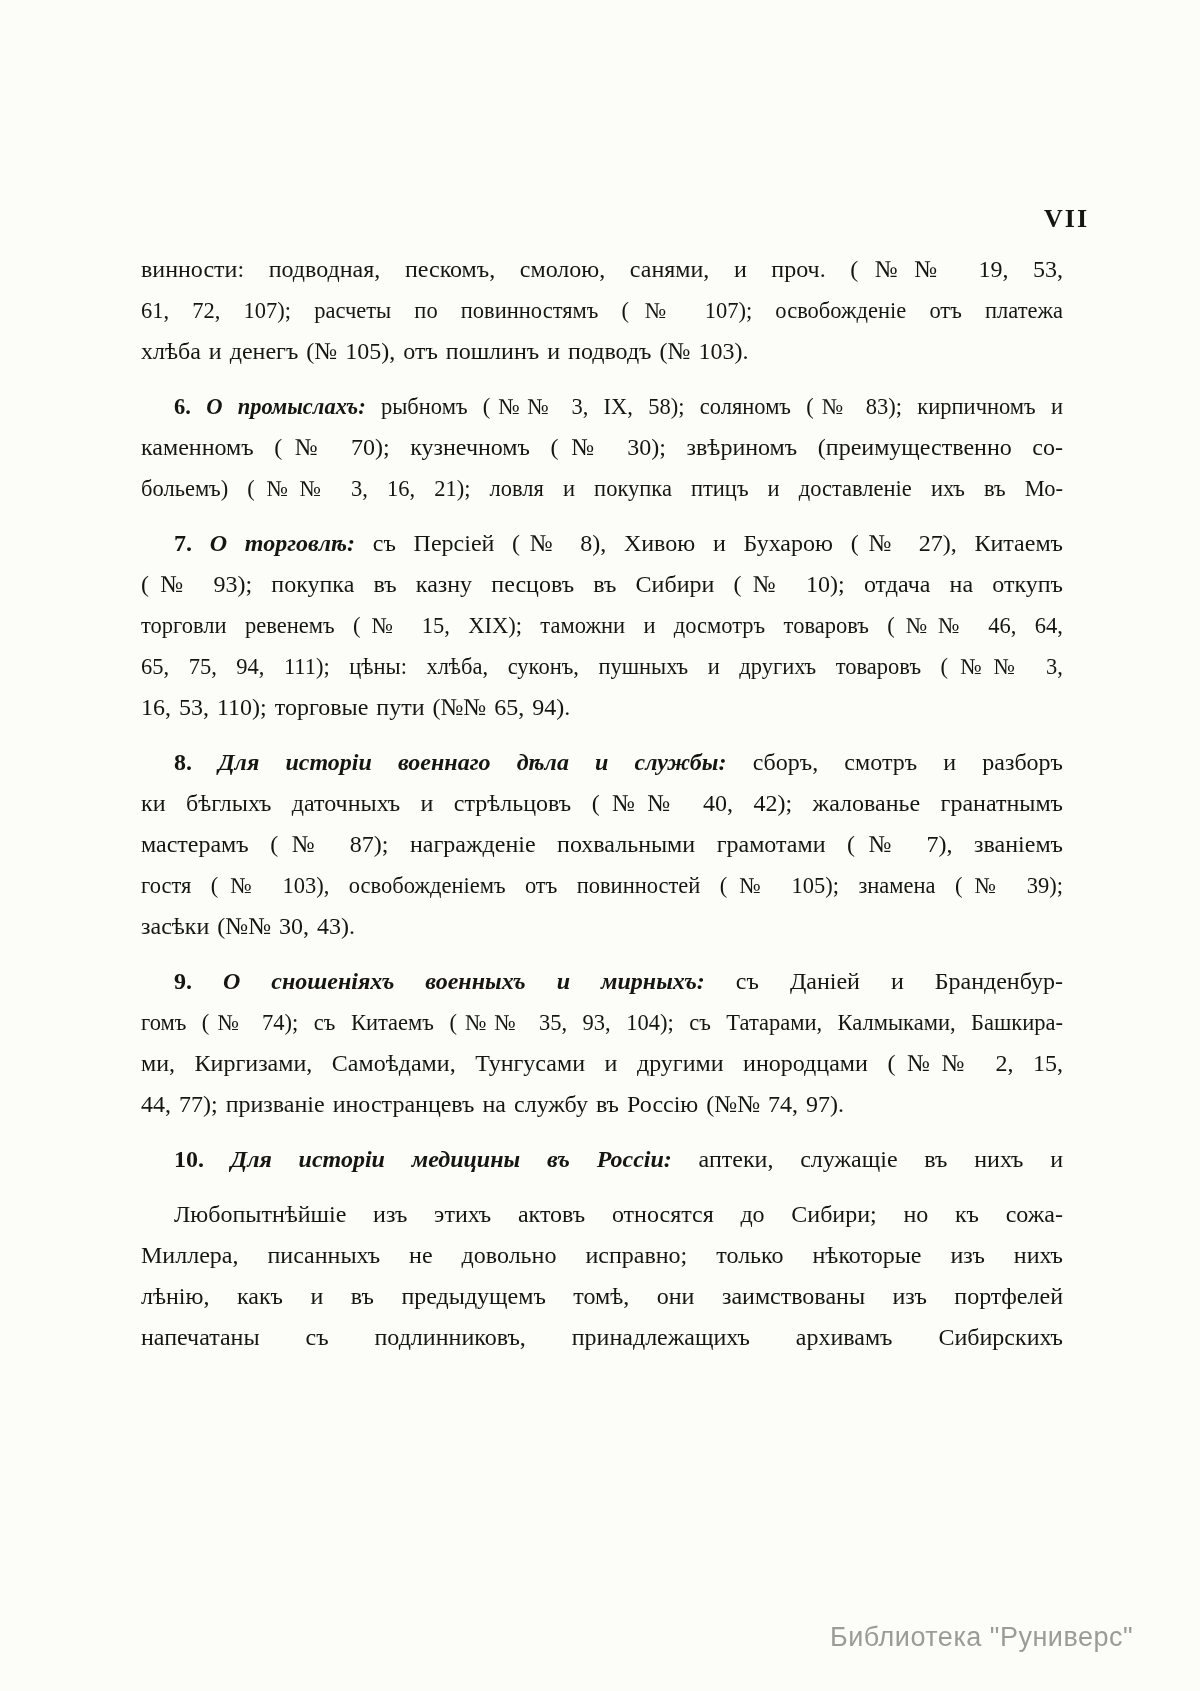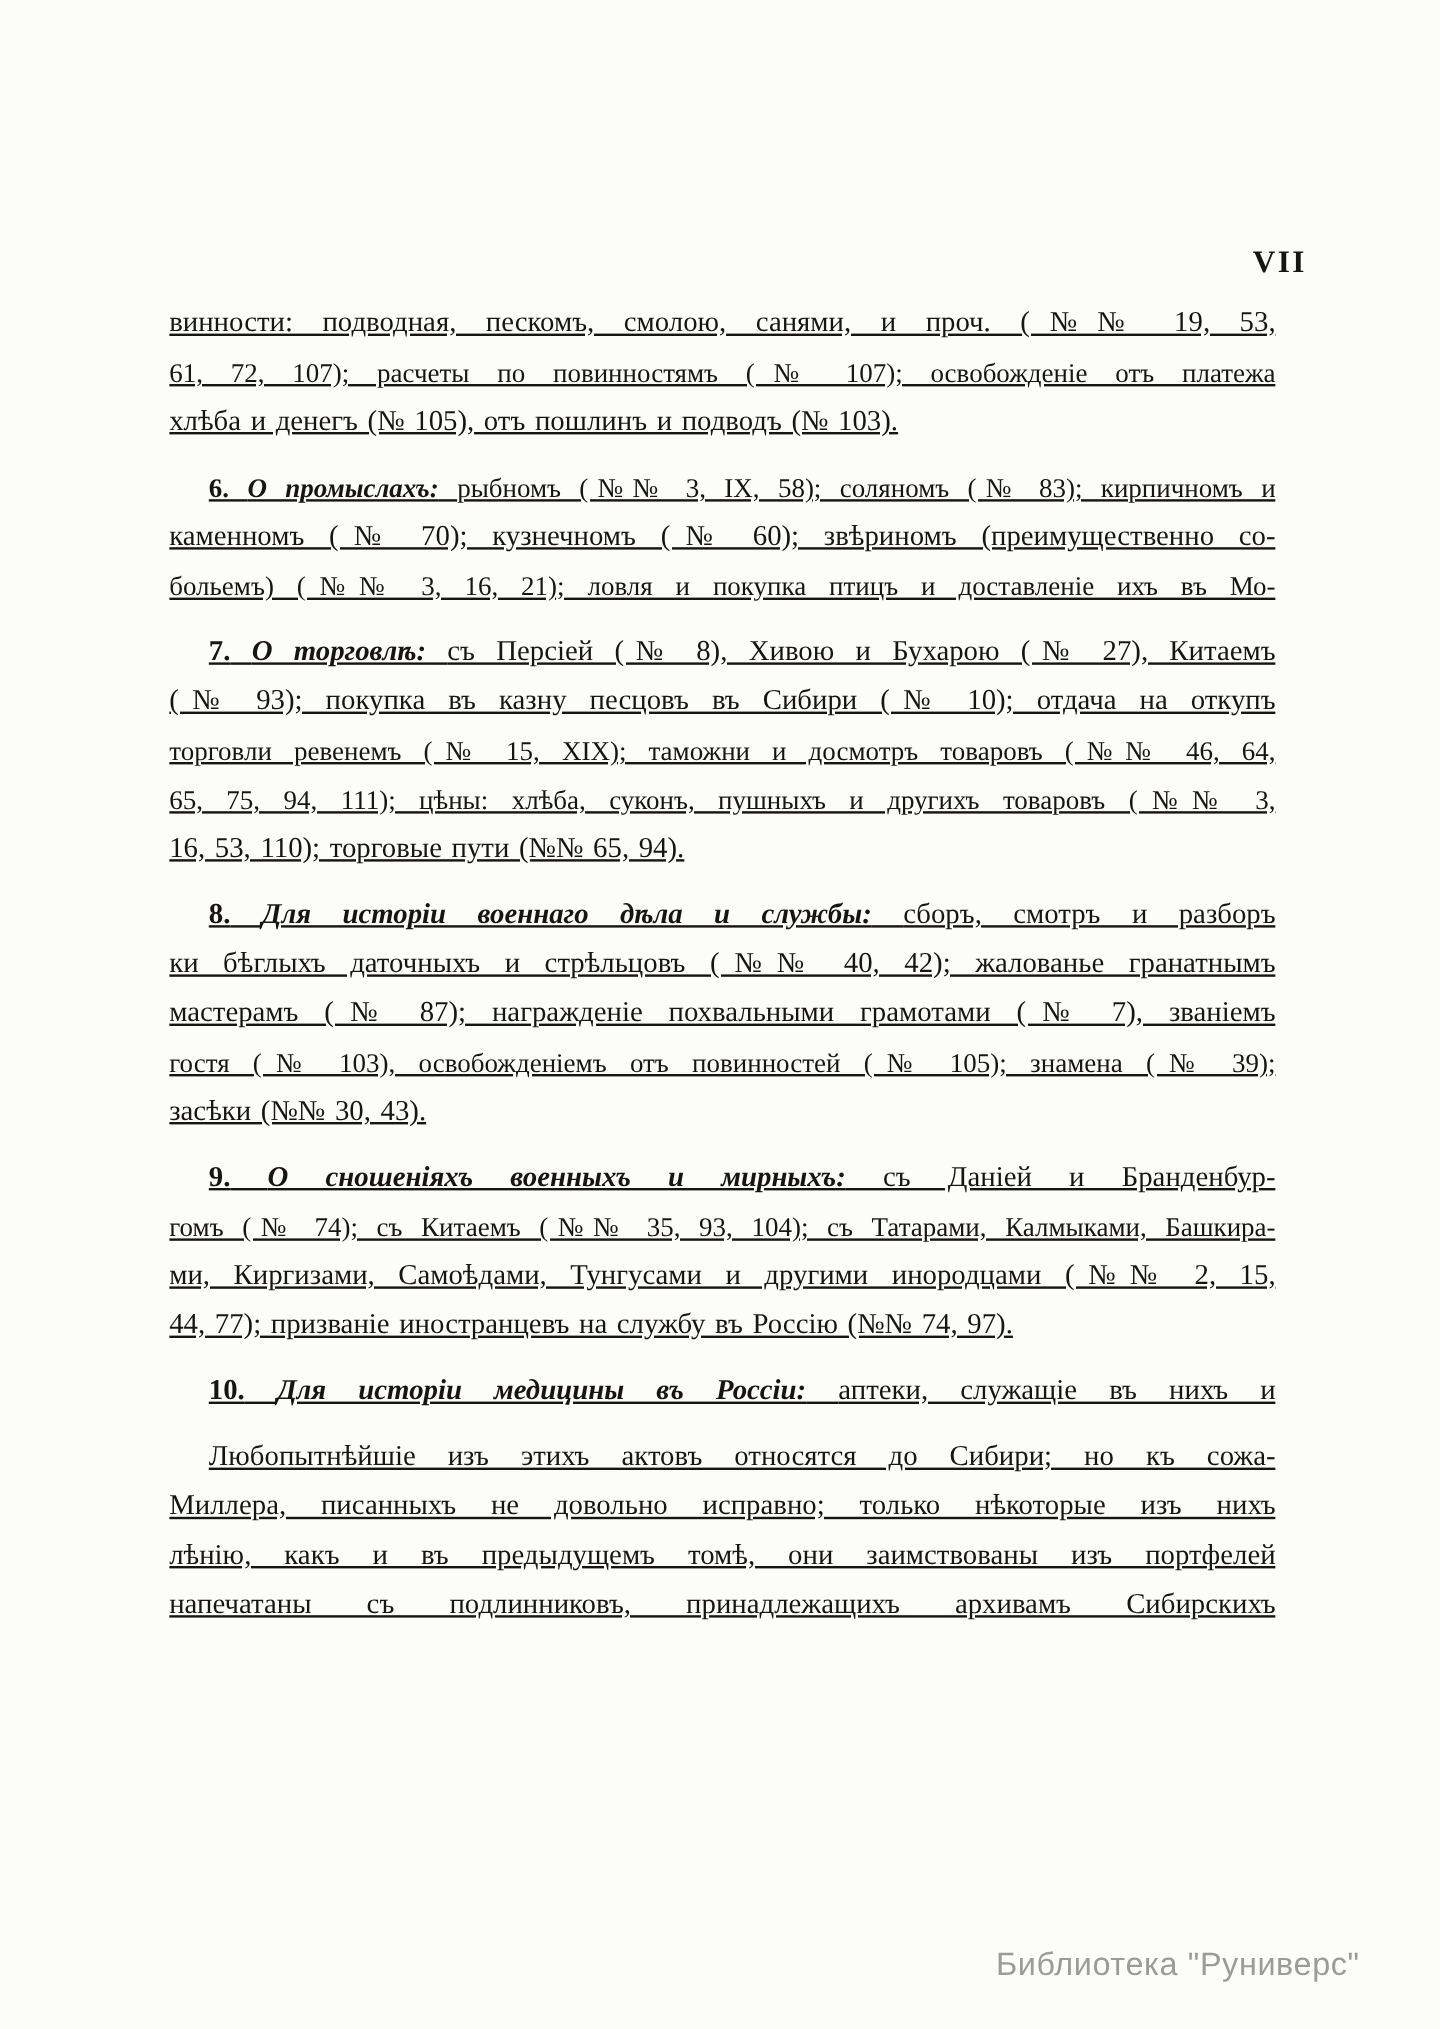--- a/index.html
+++ b/index.html
@@ -13,21 +13,21 @@
   }
   .page-number{
     position:absolute;
     top:204px;left:1044px;
     font-size:26px;font-weight:bold;letter-spacing:2px;
   }
   .text-block{
     position:absolute;
     left:141px;top:249px;width:922px;
   }
-  .para{margin:0;text-decoration:underline;}
+  .para{margin:0;}
   .para + .para{margin-top:14px;}
   .line{
     font-size:24px;
     line-height:41px;
     height:41px;
     overflow:hidden;
     text-align:justify;
     word-spacing:2px;
   }
   .line.justify{text-align-last:justify;}
@@ -60,21 +60,21 @@
       <div class="line justify t1">61, 72, 107); расчеты по повинностямъ (№ 107); освобожденіе отъ платежа</div>
       <div class="line left">хлѣба и денегъ (№ 105), отъ пошлинъ и подводъ (№ 103).</div>
     </div>
 
     <div class="para">
       <div class="line justify indent t1">
         <span class="pnum">6.</span>
         <span class="phead">О промыслахъ:</span>
         <span>рыбномъ (№№ 3, IX, 58); соляномъ (№ 83); кирпичномъ и</span>
       </div>
-      <div class="line justify">каменномъ (№ 70); кузнечномъ (№ 60); звѣриномъ (преимущественно со-</div>
+      <div class="line justify">каменномъ (№ 70); кузнечномъ (№ 30); звѣриномъ (преимущественно со-</div>
       <div class="line justify t1">больемъ) (№№ 3, 16, 21); ловля и покупка птицъ и доставленіе ихъ въ Мо-</div>
     </div>
 
     <div class="para">
       <div class="line justify indent">
         <span class="pnum">7.</span>
         <span class="phead">О торговлѣ:</span>
         <span>съ Персіей (№ 8), Хивою и Бухарою (№ 27), Китаемъ</span>
       </div>
       <div class="line justify">(№ 93); покупка въ казну песцовъ въ Сибири (№ 10); отдача на откупъ</div>

